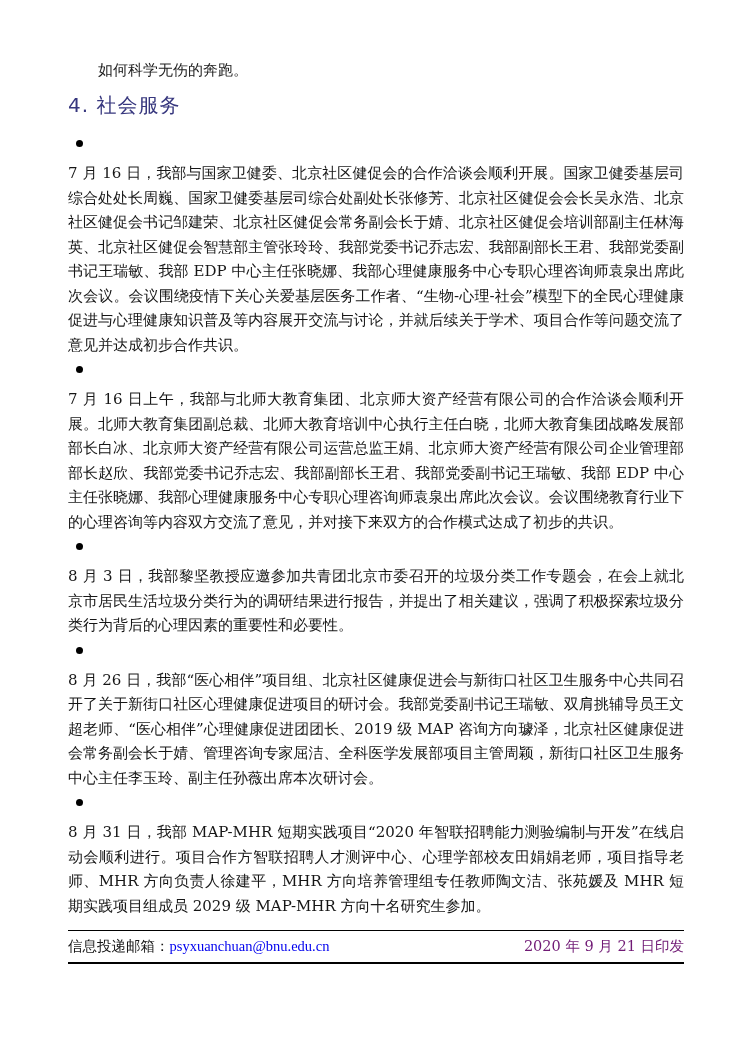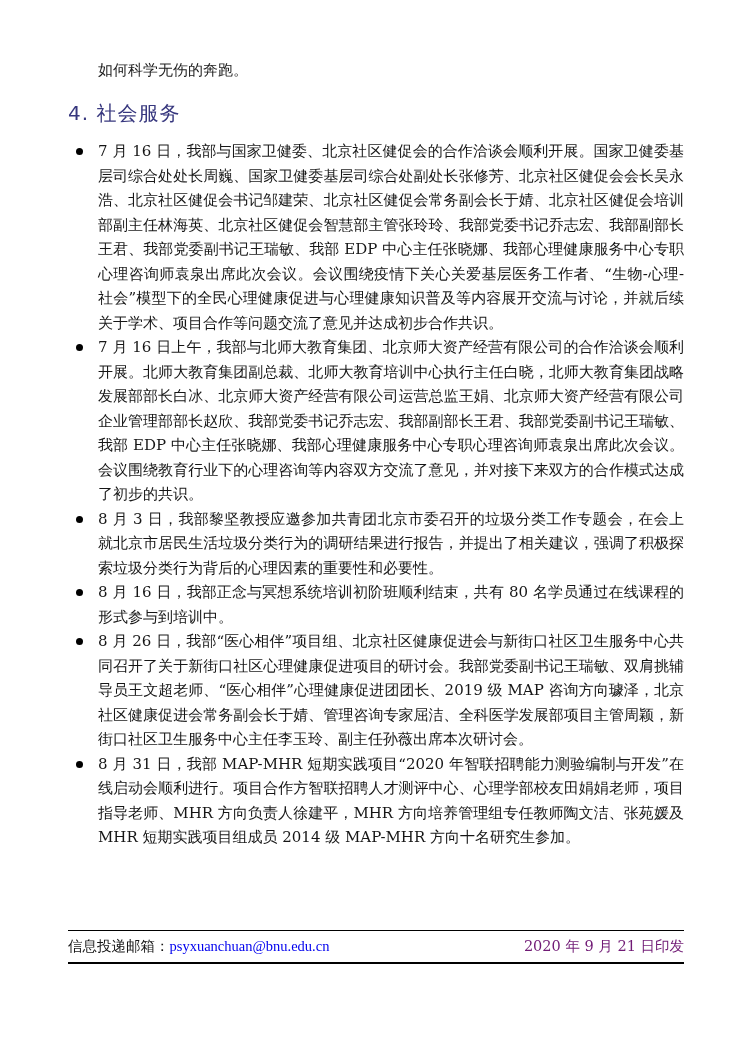--- a/index.html
+++ b/index.html
@@ -21,35 +21,36 @@
   .content {
     padding-top: 58px;
   }
   .intro {
     margin-left: 30px;
     font-size: 15px;
     line-height: 25px;
     color: #1b1b1b;
   }
   .section-heading {
-    margin-top: 17px;
+    margin-top: 9px;
     font-family: "DejaVu Sans", "Liberation Sans", sans-serif;
     font-weight: 500;
     font-size: 20px;
     line-height: 26px;
     color: var(--heading-color, #37377E);
     letter-spacing: 1px;
   }
   ul.event-list {
     list-style: none;
     margin-top: 13px;
   }
   ul.event-list li {
     display: flex;
     align-items: flex-start;
+    flex-direction: column;
   }
   .bullet-gutter {
     flex: 0 0 30px;
     display: flex;
     justify-content: flex-start;
     padding-left: 8px;
   }
   .bullet-dot {
     width: 7px;
     height: 7px;
@@ -113,33 +114,27 @@
       <li>
         <span class="bullet-gutter">
             <span class="bullet-dot"></span>
           </span>
         <span class="bullet-text">8 月 3 日，我部黎坚教授应邀参加共青团北京市委召开的垃圾分类工作专题会，在会上就北京市居民生活垃圾分类行为的调研结果进行报告，并提出了相关建议，强调了积极探索垃圾分类行为背后的心理因素的重要性和必要性。</span>
       </li>
       <li>
         <span class="bullet-gutter">
             <span class="bullet-dot"></span>
           </span>
-        <span class="bullet-text">8 月 16 日，我部正念与冥想系统培训初阶班顺利结束，共有 80 名学员通过在线课程的形式参与到培训中。</span>
-      </li>
-      <li>
-        <span class="bullet-gutter">
-            <span class="bullet-dot"></span>
-          </span>
         <span class="bullet-text">8 月 26 日，我部“医心相伴”项目组、北京社区健康促进会与新街口社区卫生服务中心共同召开了关于新街口社区心理健康促进项目的研讨会。我部党委副书记王瑞敏、双肩挑辅导员王文超老师、“医心相伴”心理健康促进团团长、2019 级 MAP 咨询方向璩泽，北京社区健康促进会常务副会长于婧、管理咨询专家屈洁、全科医学发展部项目主管周颖，新街口社区卫生服务中心主任李玉玲、副主任孙薇出席本次研讨会。</span>
       </li>
       <li>
         <span class="bullet-gutter">
             <span class="bullet-dot"></span>
           </span>
-        <span class="bullet-text">8 月 31 日，我部 MAP-MHR 短期实践项目“2020 年智联招聘能力测验编制与开发”在线启动会顺利进行。项目合作方智联招聘人才测评中心、心理学部校友田娟娟老师，项目指导老师、MHR 方向负责人徐建平，MHR 方向培养管理组专任教师陶文洁、张苑媛及 MHR 短期实践项目组成员 2014 级 MAP-MHR 方向十名研究生参加。</span>
+        <span class="bullet-text">8 月 31 日，我部 MAP-MHR 短期实践项目“2020 年智联招聘能力测验编制与开发”在线启动会顺利进行。项目合作方智联招聘人才测评中心、心理学部校友田娟娟老师，项目指导老师、MHR 方向负责人徐建平，MHR 方向培养管理组专任教师陶文洁、张苑媛及 MHR 短期实践项目组成员 2029 级 MAP-MHR 方向十名研究生参加。</span>
       </li>
     </ul>
   </div>
 </div>
 
 <div class="footer">
   <span class="footer-left">
     <span class="email-label">信息投递邮箱：</span>
     <a class="email-link">psyxuanchuan@bnu.edu.cn</a>
   </span>

